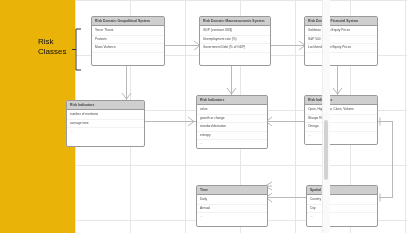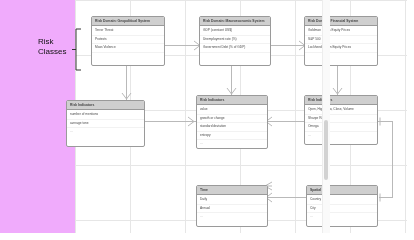--- a/index.html
+++ b/index.html
@@ -4,21 +4,21 @@
 <style>
   html,body{margin:0;padding:0;}
   body{
     width:414px;height:233px;overflow:hidden;
     background:#ffffff;
     font-family:"Liberation Sans", sans-serif;
     position:relative;
   }
   #canvas{
     position:absolute;left:0;top:0;width:330px;height:233px;
-    background:#f0abfc;
+    background:#eab308;
   }
   
   .grid{
     position:absolute;left:75px;top:0;width:332px;height:233px;
     background-color:#ffffff;
     background-image:
       linear-gradient(to right, #f0f0f0 1px, transparent 1px),
       linear-gradient(to bottom, #f0f0f0 1px, transparent 1px);
     background-size:11px 11px;
   }

